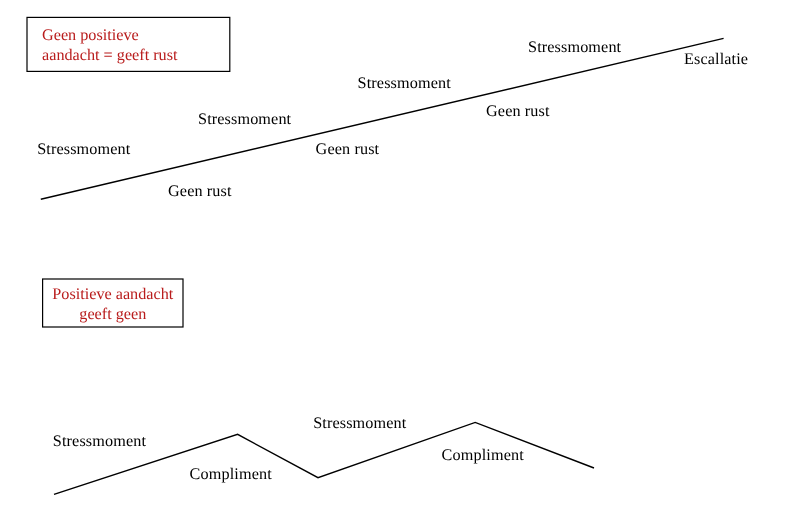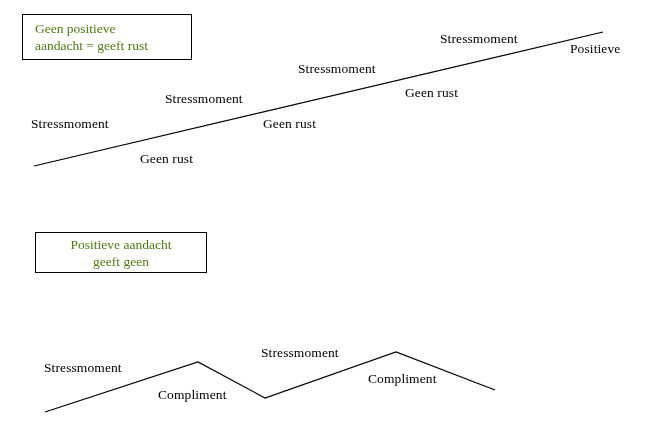--- a/index.html
+++ b/index.html
@@ -28,21 +28,21 @@
     position: absolute;
     box-sizing: border-box;
     border: 1px solid #000000;
     background: #ffffff;
     display: flex;
     flex-direction: column;
     align-items: center;
     justify-content: center;
     font-size: 13.5px;
     line-height: 17px;
-    color: #4d7c0f;
+    color: #b91c1c;
   }
   .callout .line-1,
   .callout .line-2 {
     white-space: nowrap;
     display: block;
   }
   .callout.align-left {
     align-items: flex-start;
     padding-left: 12px;
   }
@@ -66,34 +66,34 @@
   <svg class="lines" viewBox="0 0 660 443" xmlns="http://www.w3.org/2000/svg">
     <polyline id="escalation-line" fill="none" stroke="#000000" stroke-width="1.2" points="34,166 603,32"></polyline>
     <polyline id="regulation-line" fill="none" stroke="#000000" stroke-width="1.2" points="45,412 198,362 265,398 396,352 495,390"></polyline>
   </svg>
 
   <div class="callout align-left" id="callout-0" style="left: 22px; top: 14px; width: 170px; height: 46px;">
     <span class="line-1">Geen positieve</span>
     <span class="line-2">aandacht = geeft rust</span>
   </div>
 
-  <div class="callout align-center" id="callout-1" style="left: 35px; top: 232px; width: 172px; height: 41px;">
+  <div class="callout align-center" id="callout-1" style="left: 35px; top: 232px; width: 118px; height: 41px;">
     <span class="line-1">Positieve aandacht</span>
     <span class="line-2">geeft geen</span>
   </div>
 
   <div id="escalation-labels">
       <div class="label" style="left: 31px; top: 116px;">Stressmoment</div>
       <div class="label" style="left: 140px; top: 151px;">Geen rust</div>
       <div class="label" style="left: 165px; top: 91px;">Stressmoment</div>
       <div class="label" style="left: 263px; top: 116px;">Geen rust</div>
       <div class="label" style="left: 298px; top: 61px;">Stressmoment</div>
       <div class="label" style="left: 405px; top: 85px;">Geen rust</div>
       <div class="label" style="left: 440px; top: 31px;">Stressmoment</div>
-      <div class="label" style="left: 570px; top: 41px;">Positieve</div>
+      <div class="label" style="left: 570px; top: 41px;">Escallatie</div>
     </div>
   <div id="regulation-labels">
       <div class="label" style="left: 44px; top: 360px;">Stressmoment</div>
       <div class="label" style="left: 158px; top: 387px;">Compliment</div>
       <div class="label" style="left: 261px; top: 345px;">Stressmoment</div>
       <div class="label" style="left: 368px; top: 371px;">Compliment</div>
     </div>
 
 </div>
 

